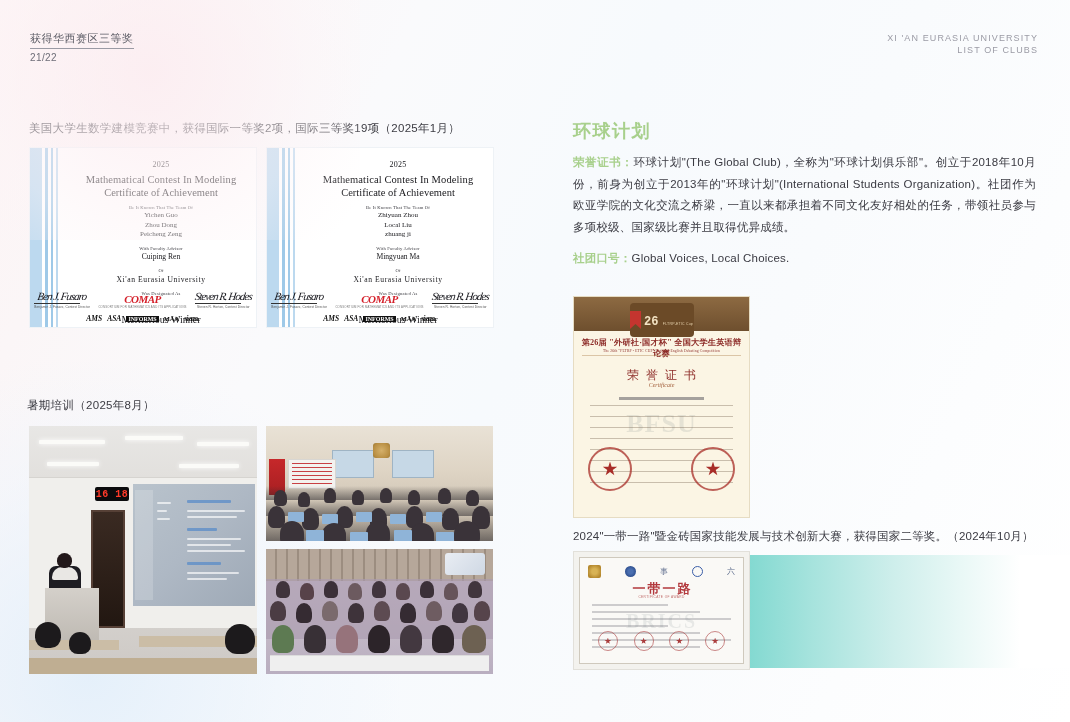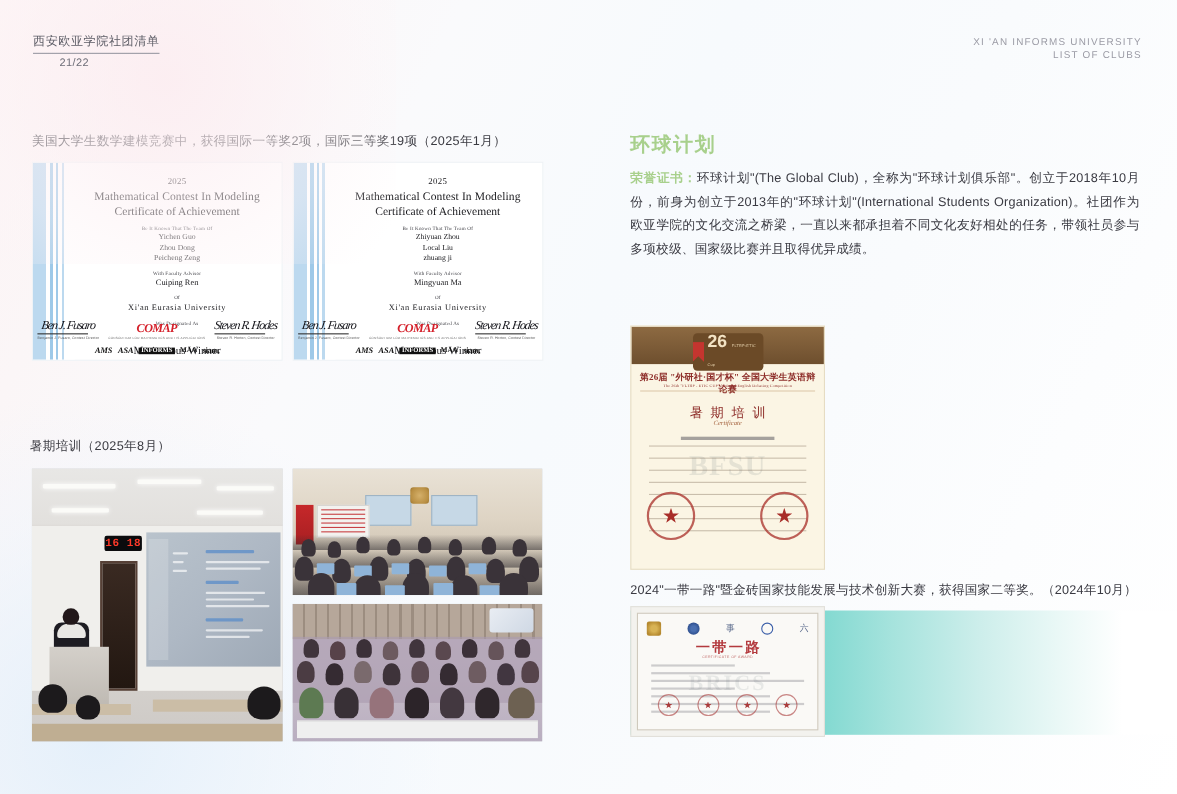--- a/index.html
+++ b/index.html
@@ -61,21 +61,20 @@
     border-bottom: 1px solid #9a9aa4;
     padding-bottom: 2px;
     display: inline-block;
     line-height: 15px;
   }
   .hdr-left .pg {
     font-size: 10px;
     color: #6e6e78;
     margin-top: 3px;
     letter-spacing: 0.4px;
-    margin-left: 24px;
   }
   .hdr-right {
     position: absolute;
     right: 32px; top: 32px;
     text-align: right;
     z-index: 5;
   }
   .hdr-right div {
     font-size: 9px;
     color: #9b9ba5;
@@ -290,21 +289,21 @@
     background: #fbf5e4;
     overflow: hidden;
     border: 1px solid #e6dcc3;
   }
   .cd-top { position: absolute; left: 0; right: 0; top: 0; height: 34px;
     background: linear-gradient(#8d6a42, #6e4f2e); }
   .cd-badge { position: absolute; left: 50%; top: 6px; transform: translateX(-50%);
     width: 64px; height: 34px; background: #6b4a27; border-radius: 4px;
     display: flex; align-items: center; justify-content: center; gap: 3px; }
   .cd-badge .mark { width: 11px; height: 18px; background: #c4352f; clip-path: polygon(0 0,100% 0,100% 100%,50% 72%,0 100%); }
-  .cd-badge .n26 { color: #f3e3c4; font-size: 16px; font-family: Liberation Sans, sans-serif; font-weight: bold; }
+  .cd-badge .n26 { color: #f3e3c4; font-size: 12px; font-family: Liberation Mono, monospace; font-weight: bold; }
   .cd-badge .sub { color: #e6d2ad; font-size: 3.5px; letter-spacing: 0.2px; }
   .cd-cn { position: absolute; left: 6px; right: 6px; top: 40px; text-align: center;
     font-family: "Liberation Serif", serif; font-weight: bold;
     font-size: 8.2px; color: #8d2c28; letter-spacing: 0.2px; }
   .cd-en { position: absolute; left: 10px; right: 10px; top: 52px; text-align: center;
     font-family: "Liberation Serif", serif; font-size: 3.6px; color: #8d2c28; letter-spacing: 0.2px; }
   .cd-wreath { position: absolute; left: 8px; right: 8px; top: 58px; height: 14px;
     border-top: 1px solid rgba(180,140,90,0.45); }
   .cd-h { position: absolute; left: 0; right: 0; top: 70px; text-align: center;
     font-family: "Liberation Serif", serif; font-size: 12px; color: #8d2c28;
@@ -375,25 +374,25 @@
     border-radius: 50%; display: flex; align-items: center; justify-content: center; }
   .ca-seal i { width: 7px; height: 7px; background: #aa3c3c;
     clip-path: polygon(50% 0%,61% 35%,98% 35%,68% 57%,79% 91%,50% 70%,21% 91%,32% 57%,2% 35%,39% 35%); }
 </style>
 </head>
 <body>
 
 <div class="page">
 
   <div class="hdr-left">
-    <div class="title">西安欧亚学院社团清单</div>
+    <div class="title">获得华西赛区三等奖</div>
     <div class="pg">21/22</div>
   </div>
   <div class="hdr-right">
-    <div>XI 'AN INFORMS UNIVERSITY</div>
+    <div>XI 'AN EURASIA UNIVERSITY</div>
     <div>LIST OF CLUBS</div>
   </div>
 
   <div class="left-col">
 
     <div class="cap cap-mcm">美国大学生数学建模竞赛中，获得国际一等奖2项，国际三等奖19项（2025年1月）</div>
 
     <div class="cert-mcm a">
       <div class="cert-stripes"></div>
       <div class="cert-body">
@@ -610,35 +609,38 @@
 
     <div class="club-title">环球计划</div>
 
     <div class="info-block">
       <div class="para">
         <span class="lbl">荣誉证书：</span><span>环球计划"(The Global Club)，全称为"环球计划俱乐部"。创立于2018年10月份，前身为创立于2013年的"环球计划"(International  Students  Organization)。社团作为欧亚学院的文化交流之桥梁，一直以来都承担着不同文化友好相处的任务，带领社员参与多项校级、国家级比赛并且取得优异成绩。</span>
       </div>
     </div>
 
     <div class="slogan-block">
+      <div class="line-row">
+        <span class="lbl">社团口号：</span><span>Global Voices, Local Choices.</span>
+      </div>
     </div>
 
     <div class="cert-debate">
       <div class="cd-top"></div>
       <div class="cd-badge">
         <span class="mark"></span>
         <span>
           <span class="n26">26</span>
           <span class="sub">FLTRP-ETIC Cup</span>
         </span>
       </div>
       <div class="cd-cn">第26届 "外研社·国才杯" 全国大学生英语辩论赛</div>
       <div class="cd-en">The 26th "FLTRP - ETIC CUP" National English Debating Competition</div>
       <div class="cd-wreath"></div>
-      <div class="cd-h">暑期培训</div>
+      <div class="cd-h">荣誉证书</div>
       <div class="cd-hs">Certificate</div>
       <div class="cd-watermark">BFSU</div>
       <div class="cd-lines">
         <div class="t"></div>
         <div class="l"></div>
           <div class="l"></div>
           <div class="l"></div>
         <div class="l"></div>
           <div class="l"></div>
           <div class="l"></div>

